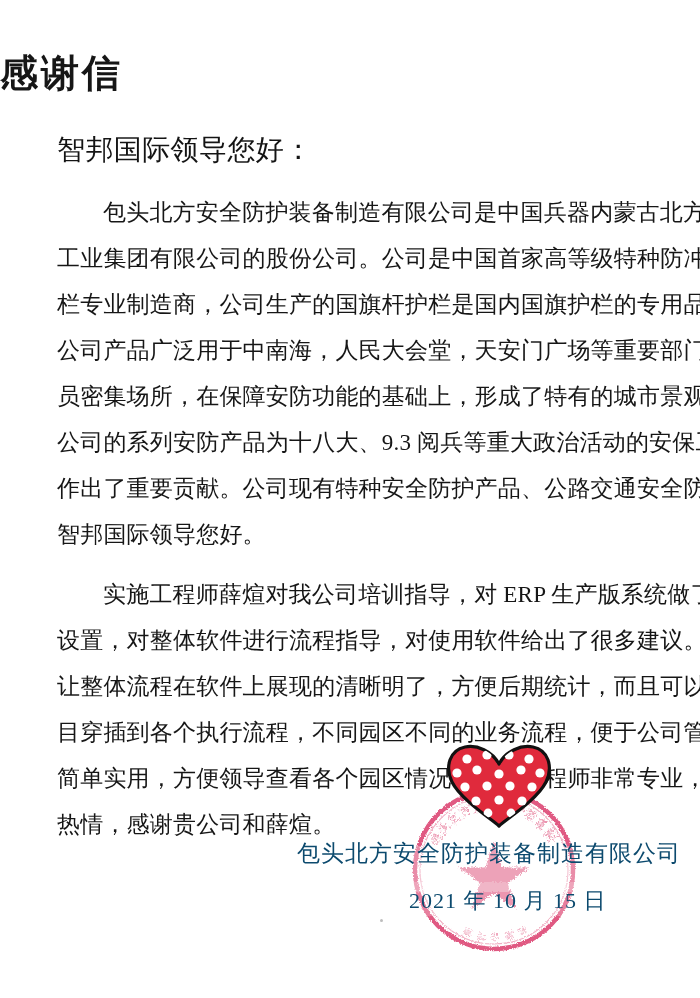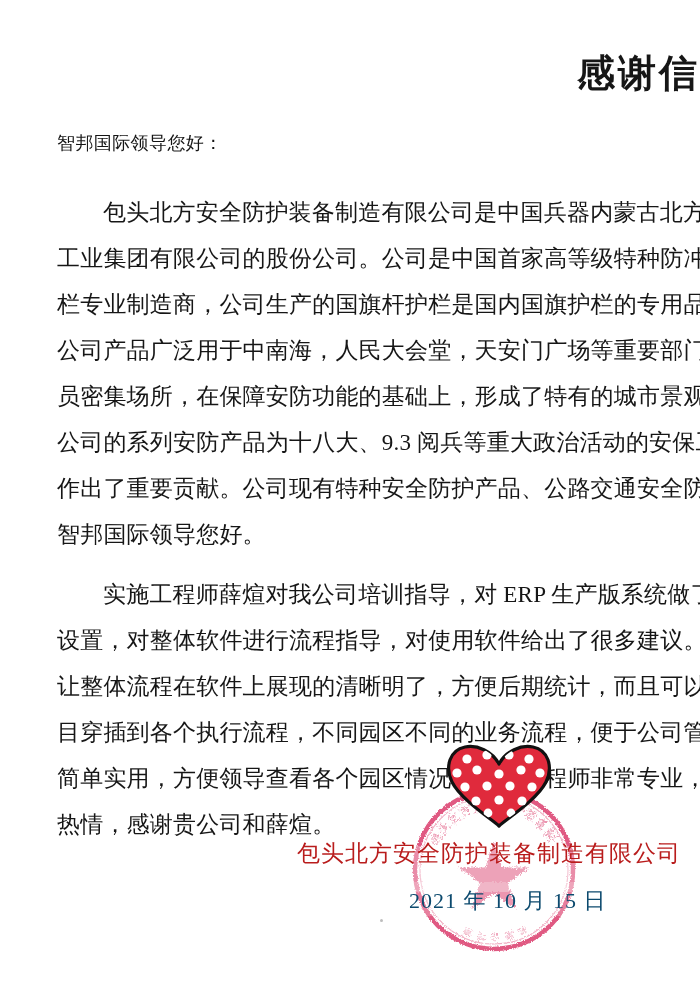--- a/index.html
+++ b/index.html
@@ -17,34 +17,34 @@
     background: #ffffff;
     overflow: hidden;
   }
 
   
   #doc-title {
     position: absolute;
     top: 48px;
     left: 0;
     width: 700px;
-    text-align: right;
+    text-align: left;
     font-family: "Liberation Sans", "DejaVu Sans", sans-serif;
     font-weight: bold;
     font-size: 38px;
     letter-spacing: 3px;
     color: #161616;
   }
 
   
   #salutation {
     position: absolute;
     top: 131px;
     left: 57px;
-    font-size: 18px;
+    font-size: 28px;
     color: #141414;
     letter-spacing: 0.4px;
     white-space: nowrap;
   }
 
   
   #body-block {
     position: absolute;
     top: 190px;
     left: 57px;
@@ -95,21 +95,21 @@
     left: 0;
     width: 700px;
     z-index: 4;
   }
   #signer-name {
     position: absolute;
     top: 0;
     left: 297px;
     font-size: 23px;
     letter-spacing: 1px;
-    color: #b91c1c;
+    color: #0c4a6e;
     white-space: nowrap;
   }
   #signer-date {
     position: absolute;
     top: 48px;
     left: 409px;
     font-size: 22px;
     letter-spacing: 1px;
     color: #0c4a6e;
     white-space: nowrap;

